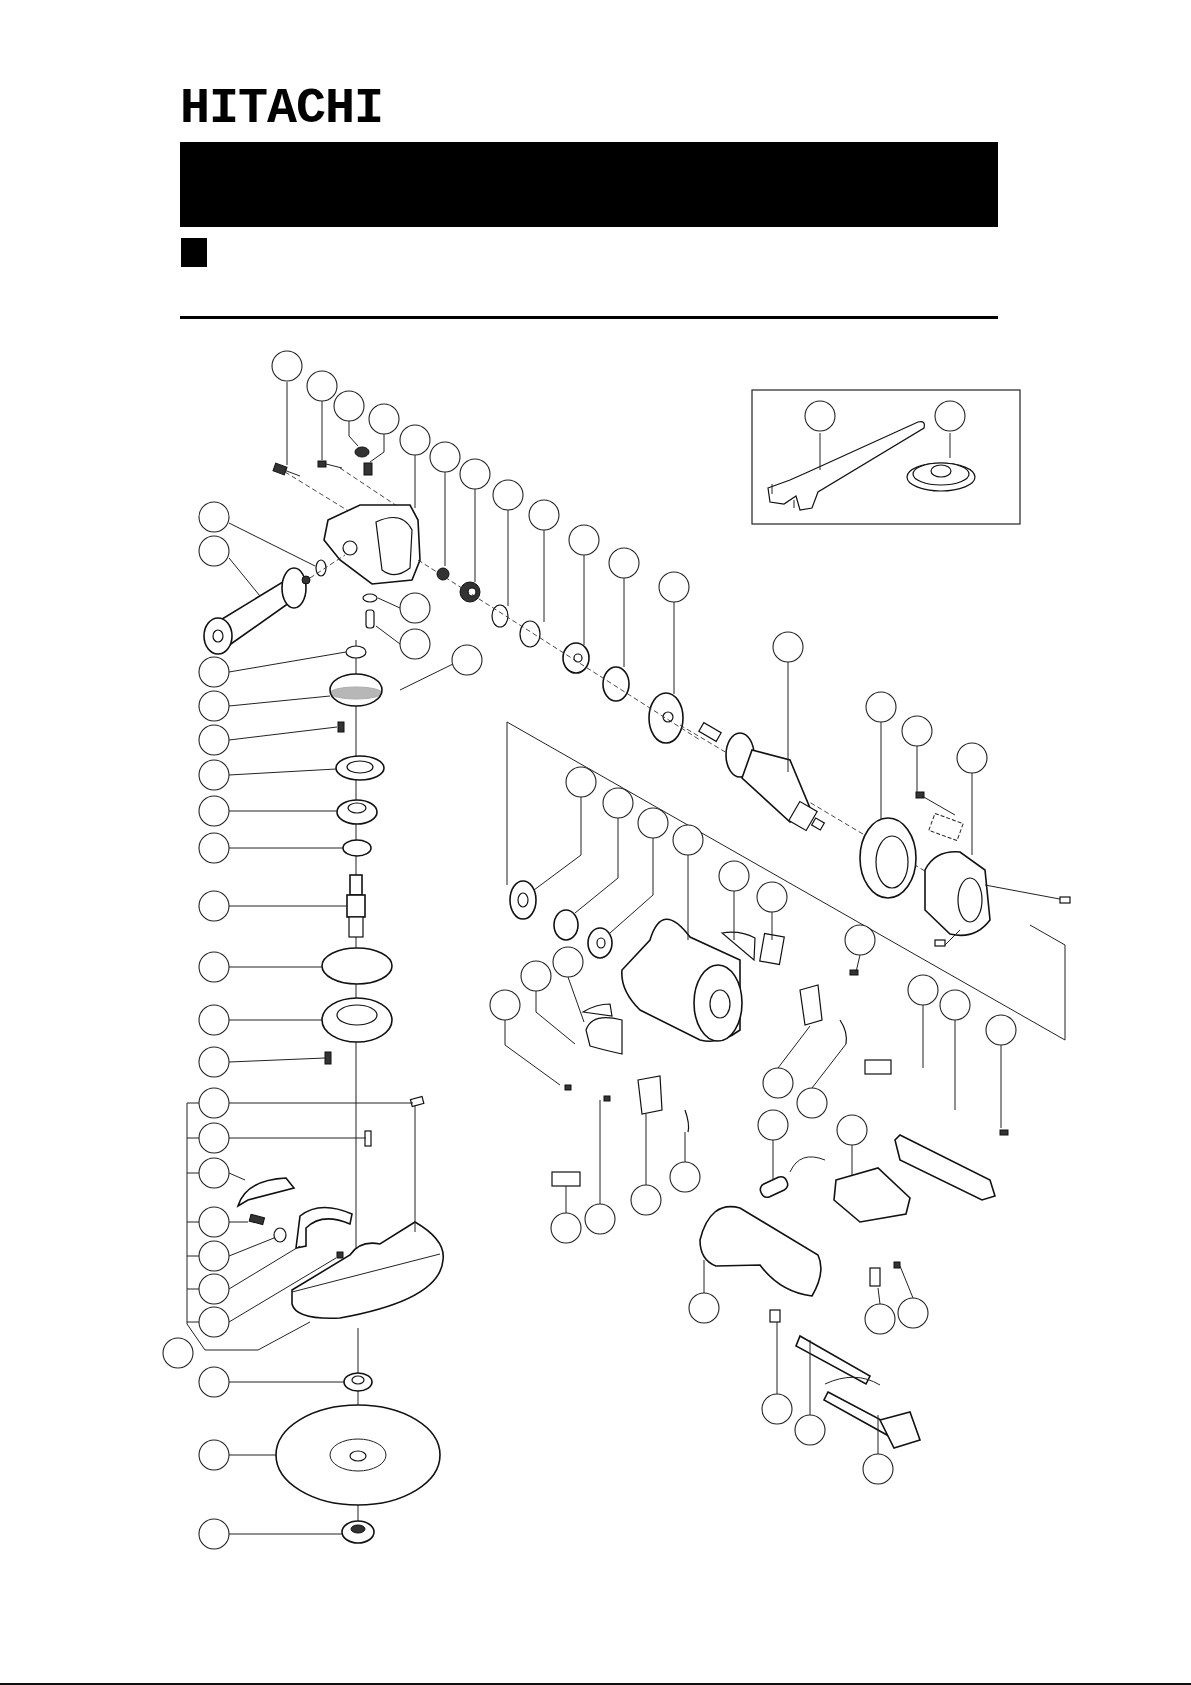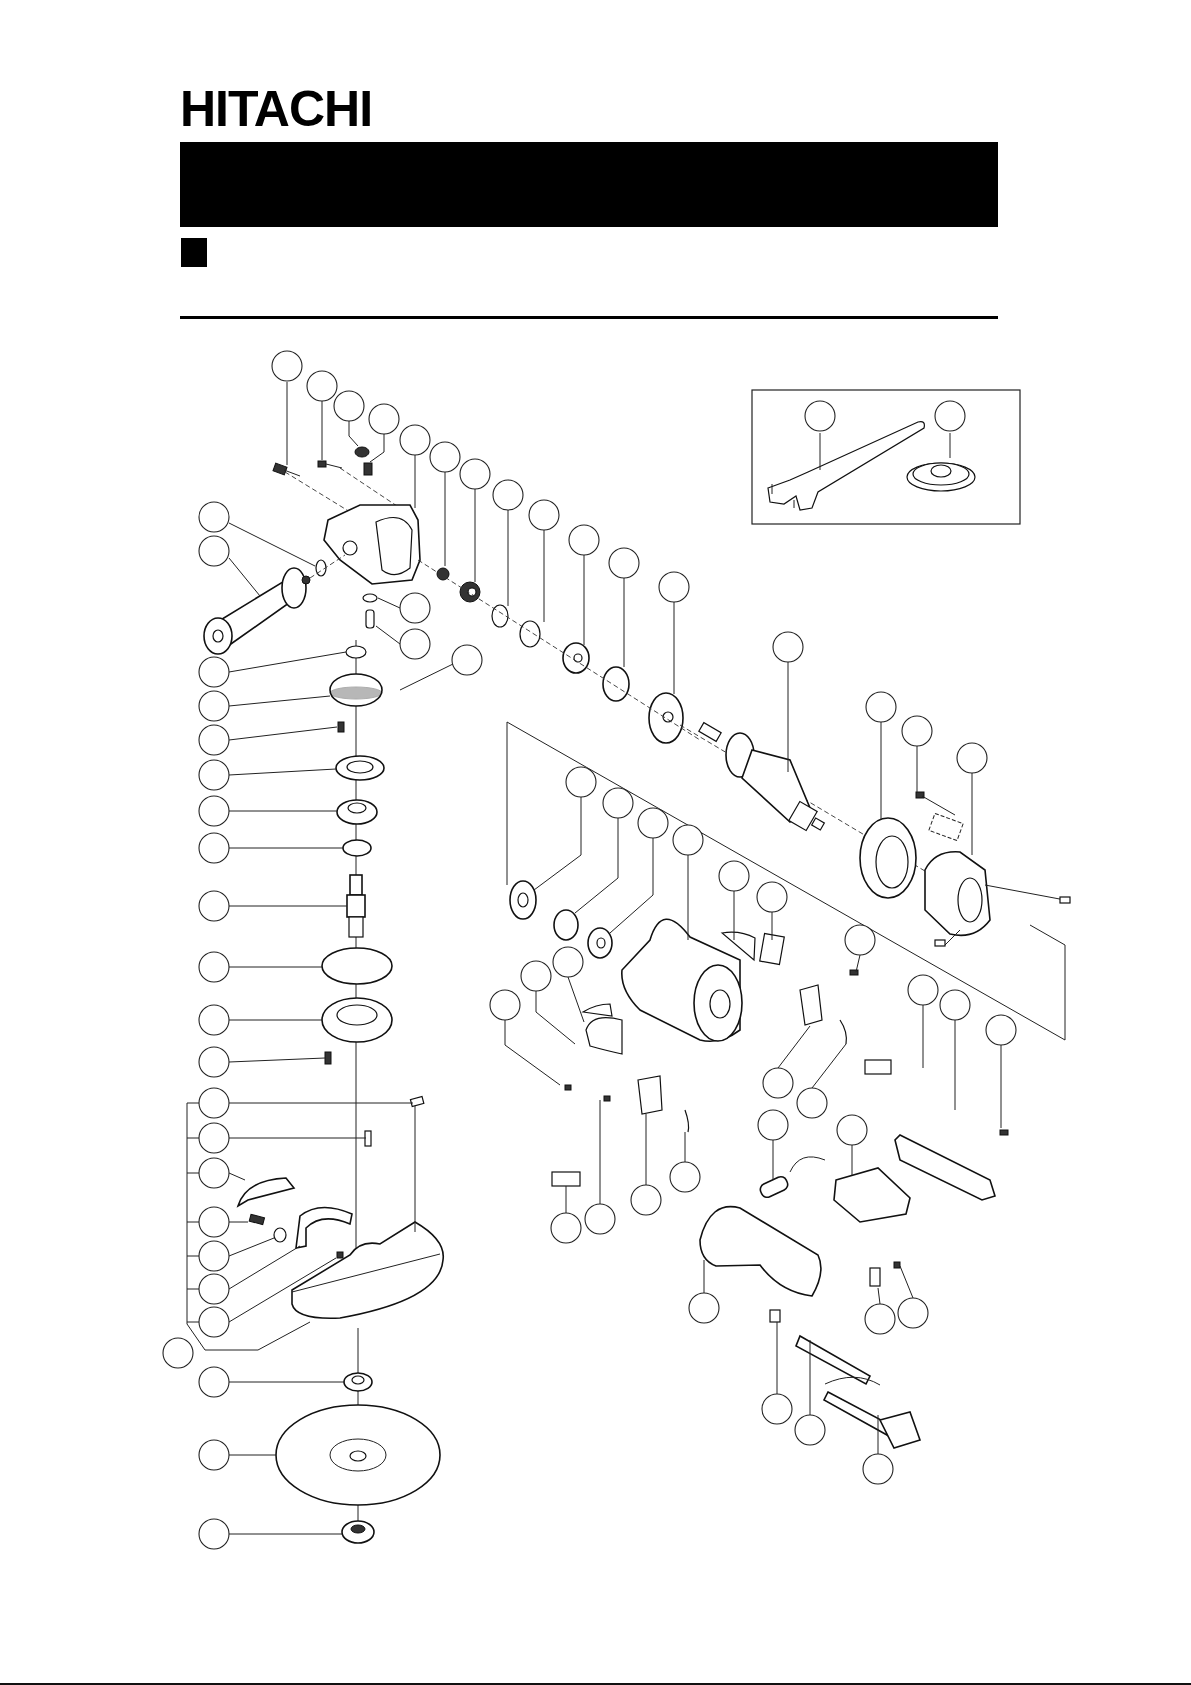--- a/index.html
+++ b/index.html
@@ -1,19 +1,19 @@
 <!DOCTYPE html>
 <html><head>
 <meta charset="utf-8">
 <style>
   html, body { margin: 0; padding: 0; background: #ffffff; }
   body { width: 1191px; height: 1685px; position: relative; overflow: hidden;
          font-family: "Liberation Sans", sans-serif; color: #000; }
   .brand { position: absolute; left: 180px; top: 84px; font-weight: bold;
-           font-size: 50px; letter-spacing: -1px; line-height: 1; font-family: Liberation Sans, sans-serif; }
+           font-size: 50px; letter-spacing: -1px; line-height: 1; font-family: Liberation Mono, monospace; }
   .banner { position: absolute; left: 180px; top: 142px; width: 818px; height: 85px; background: #000; }
   .marker { position: absolute; left: 181px; top: 238px; width: 26px; height: 29px; background: #000; }
   .rule { position: absolute; left: 180px; top: 316px; width: 818px; height: 3px; background: #000; }
   .bottom-rule { position: absolute; left: 0; top: 1683px; width: 1191px; height: 2px; background: #111; }
   svg.diagram { position: absolute; left: 0; top: 0; }
   .c { fill: #fff; stroke: #222; stroke-width: 1.1; }
   .l { stroke: #222; stroke-width: 1; fill: none; }
   .d { stroke: #333; stroke-width: 0.9; fill: none; stroke-dasharray: 5 3; }
   .p { fill: #fff; stroke: #111; stroke-width: 1.6; }
   .pf { fill: #fff; stroke: #111; stroke-width: 1.2; }

